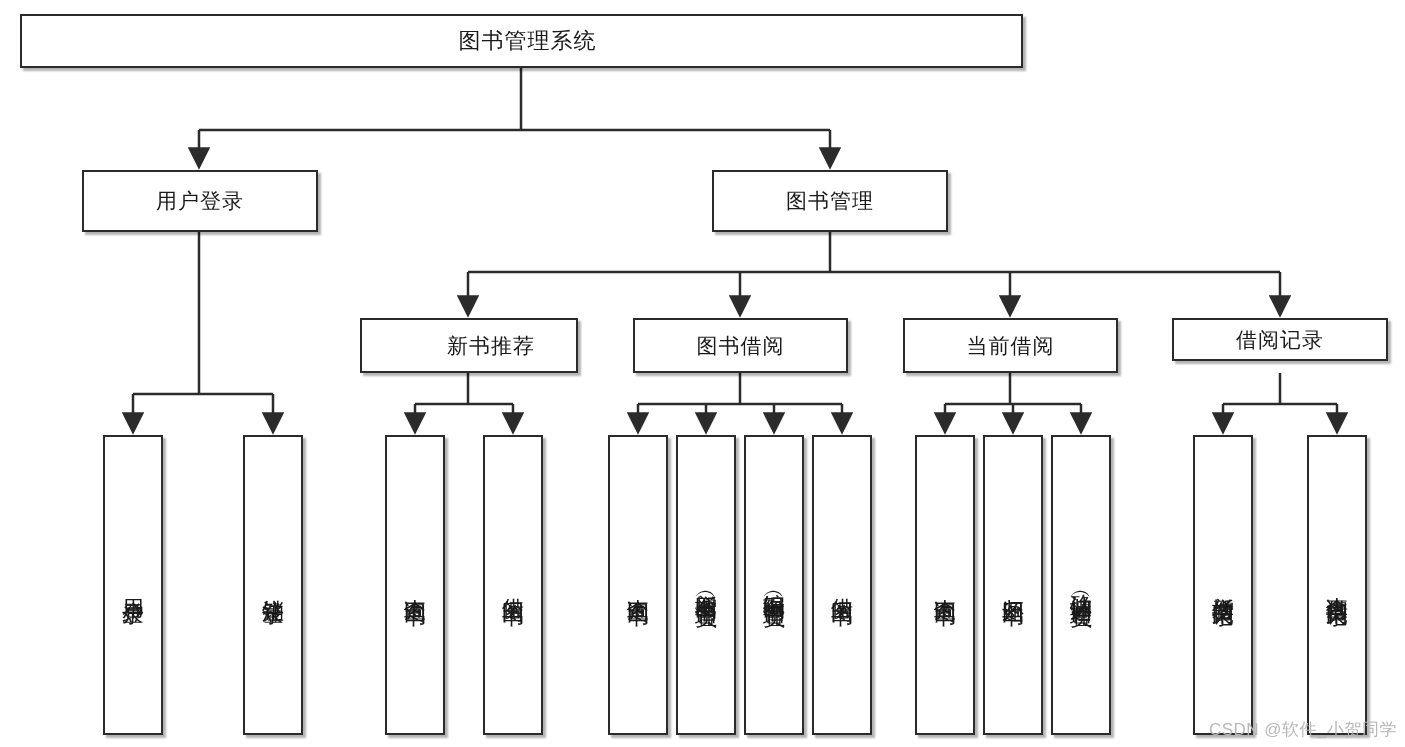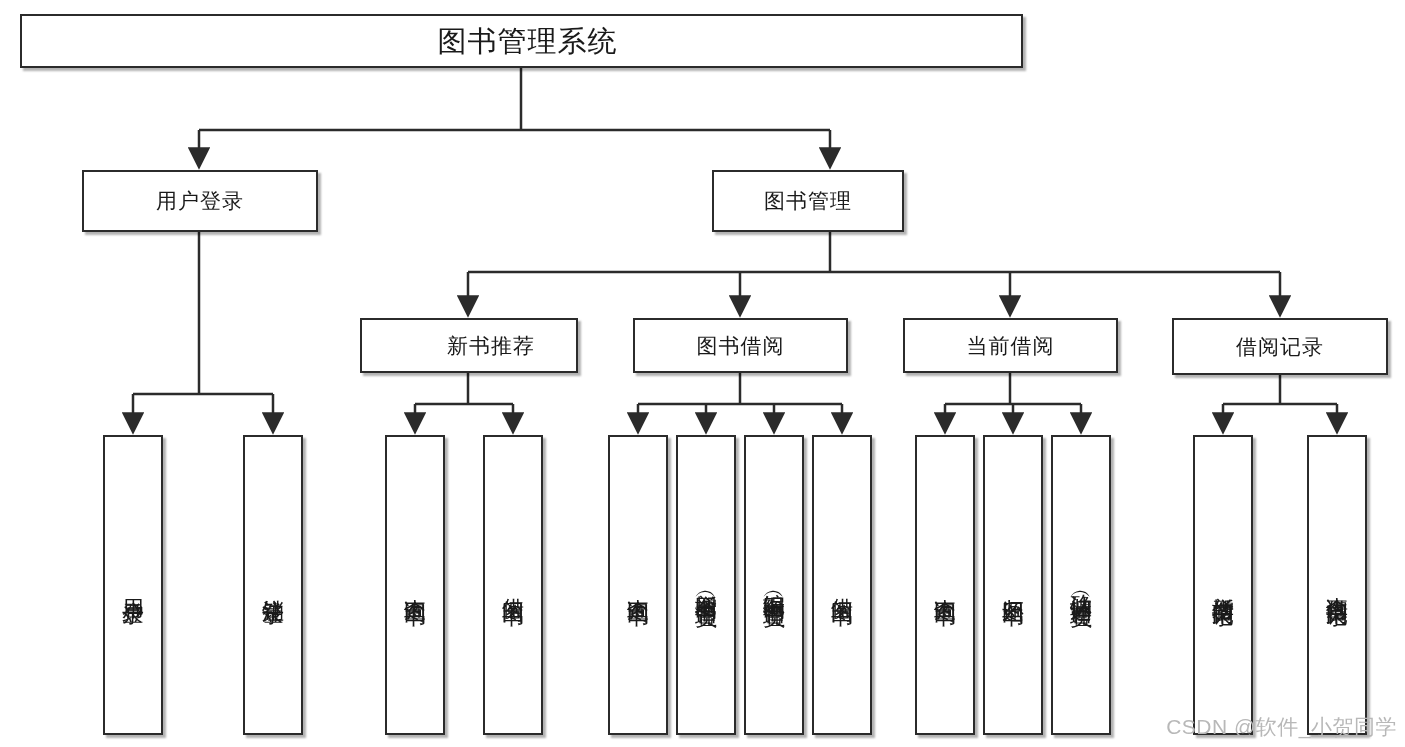--- a/index.html
+++ b/index.html
@@ -46,26 +46,26 @@
   .node.v .vtext {
     writing-mode: vertical-rl;
     text-orientation: upright;
     font-size: 22px;
     line-height: 1.28;
     letter-spacing: 2px;
     white-space: nowrap;
     text-align: center;
     display: block;
   }
-  .node.root { font-size: 29px; padding-left: 12px; }
+  .node.root { font-size: 22px; padding-left: 12px; }
   #watermark {
     position: absolute;
     right: 8px;
     bottom: 6px;
-    font-size: 21px;
+    font-size: 17px;
     color: #b8b8b8;
     letter-spacing: 0.5px;
     z-index: 5;
     white-space: nowrap;
   }
 </style>
 </head>
 <body>
 
 <div id="canvas">
@@ -120,34 +120,34 @@
     </g>
   </svg>
 
   <div class="node h root" style="left:20px; top:14px; width:1003px; height:54px;">
     <span>图书管理系统</span>
   </div>
 
   <div class="node h" style="left:82px; top:170px; width:236px; height:62px;">
     <span>用户登录</span>
   </div>
-  <div class="node h" style="left:712px; top:170px; width:192px; height:62px;">
+  <div class="node h" style="left:712px; top:170px; width:236px; height:62px;">
     <span>图书管理</span>
   </div>
 
   <div class="node h" style="left:360px; top:318px; width:218px; height:55px;padding-left:44px;">
     <span>新书推荐</span>
   </div>
   <div class="node h" style="left:903px; top:318px; width:215px; height:55px;">
     <span>当前借阅</span>
   </div>
   <div class="node h" style="left:633px; top:318px; width:215px; height:55px;">
     <span>图书借阅</span>
   </div>
-  <div class="node h" style="left:1172px; top:318px; width:216px; height:57px;">
+  <div class="node h" style="left:1172px; top:318px; width:216px; height:43px;">
     <span>借阅记录</span>
   </div>
 
   <div class="node v" style="left:103px; top:435px; width:60px; height:300px;">
     <span class="vtext">用户登录</span>
   </div>
   <div class="node v" style="left:243px; top:435px; width:60px; height:300px;">
     <span class="vtext">注销登录</span>
   </div>
 

